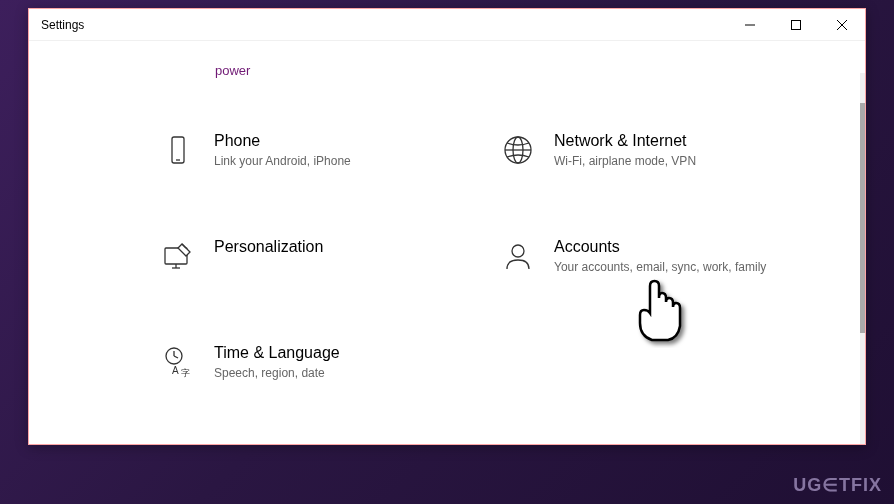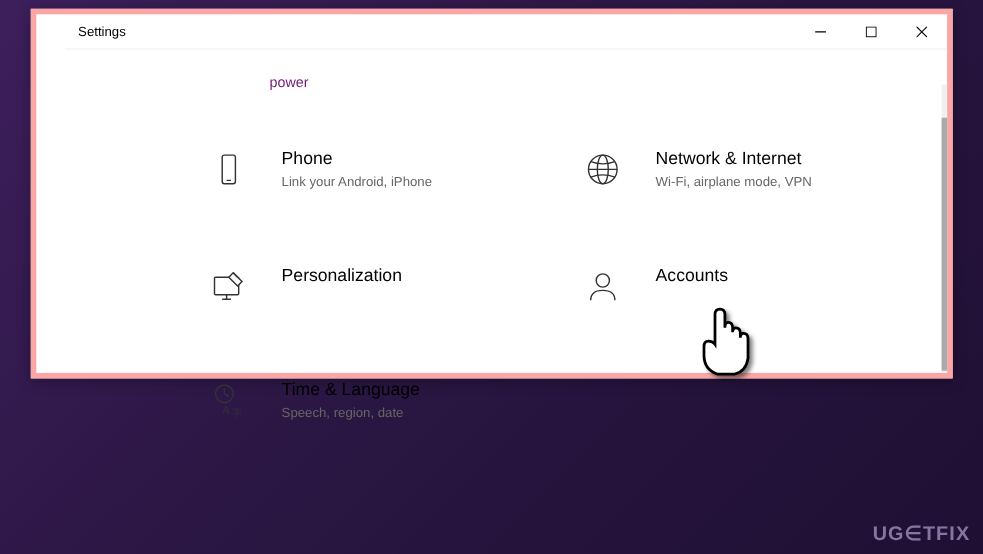--- a/index.html
+++ b/index.html
@@ -13,25 +13,24 @@
       width: 894px;
       height: 504px;
       position: relative;
       overflow: hidden;
     }
     .window {
       position: absolute;
       left: 28px;
       top: 8px;
       width: 838px;
-      height: 336px;
+      height: 437px;
       background: #ffffff;
-      border: 5px solid #fca5a5;
+      border: 1px solid #fca5a5;
       box-shadow: 0 2px 12px rgba(0,0,0,0.3);
-      padding-left: 26px;
     }
     .titlebar {
       height: 32px;
       display: flex;
       align-items: center;
       justify-content: space-between;
       padding-left: 12px;
       border-bottom: 1px solid #f0f0f0;
     }
     .titlebar-title {
@@ -96,21 +95,20 @@
     }
     .category-icon svg {
       width: 32px;
       height: 32px;
       stroke: #333;
       fill: none;
       stroke-width: 1.3;
     }
     .category-text {
       flex: 1;
-      margin-left: 12px;
     }
     .category-title {
       font-size: 16px;
       color: #000;
       margin-bottom: 3px;
       font-weight: 400;
     }
     .category-desc {
       font-size: 12px;
       color: #666;
@@ -229,20 +227,21 @@
 
       <div class="category">
         <div class="category-icon">
           <svg viewBox="0 0 32 32">
               <circle cx="16" cy="11" r="6"></circle>
               <path d="M5 29 Q5 20 16 20 Q27 20 27 29"></path>
             </svg>
         </div>
         <div class="category-text">
           <div class="category-title">Accounts</div>
+          <div class="category-desc">Your accounts, email, sync, work, family</div>
         </div>
       </div>
 
       <div class="category">
         <div class="category-icon">
           <svg viewBox="0 0 32 32">
               <circle cx="12" cy="10" r="8"></circle>
               <line x1="12" y1="5" x2="12" y2="10"></line>
               <line x1="12" y1="10" x2="16" y2="12"></line>
               <text x="10" y="28" font-size="10" fill="#333" stroke="none" font-family="sans-serif">A</text>

